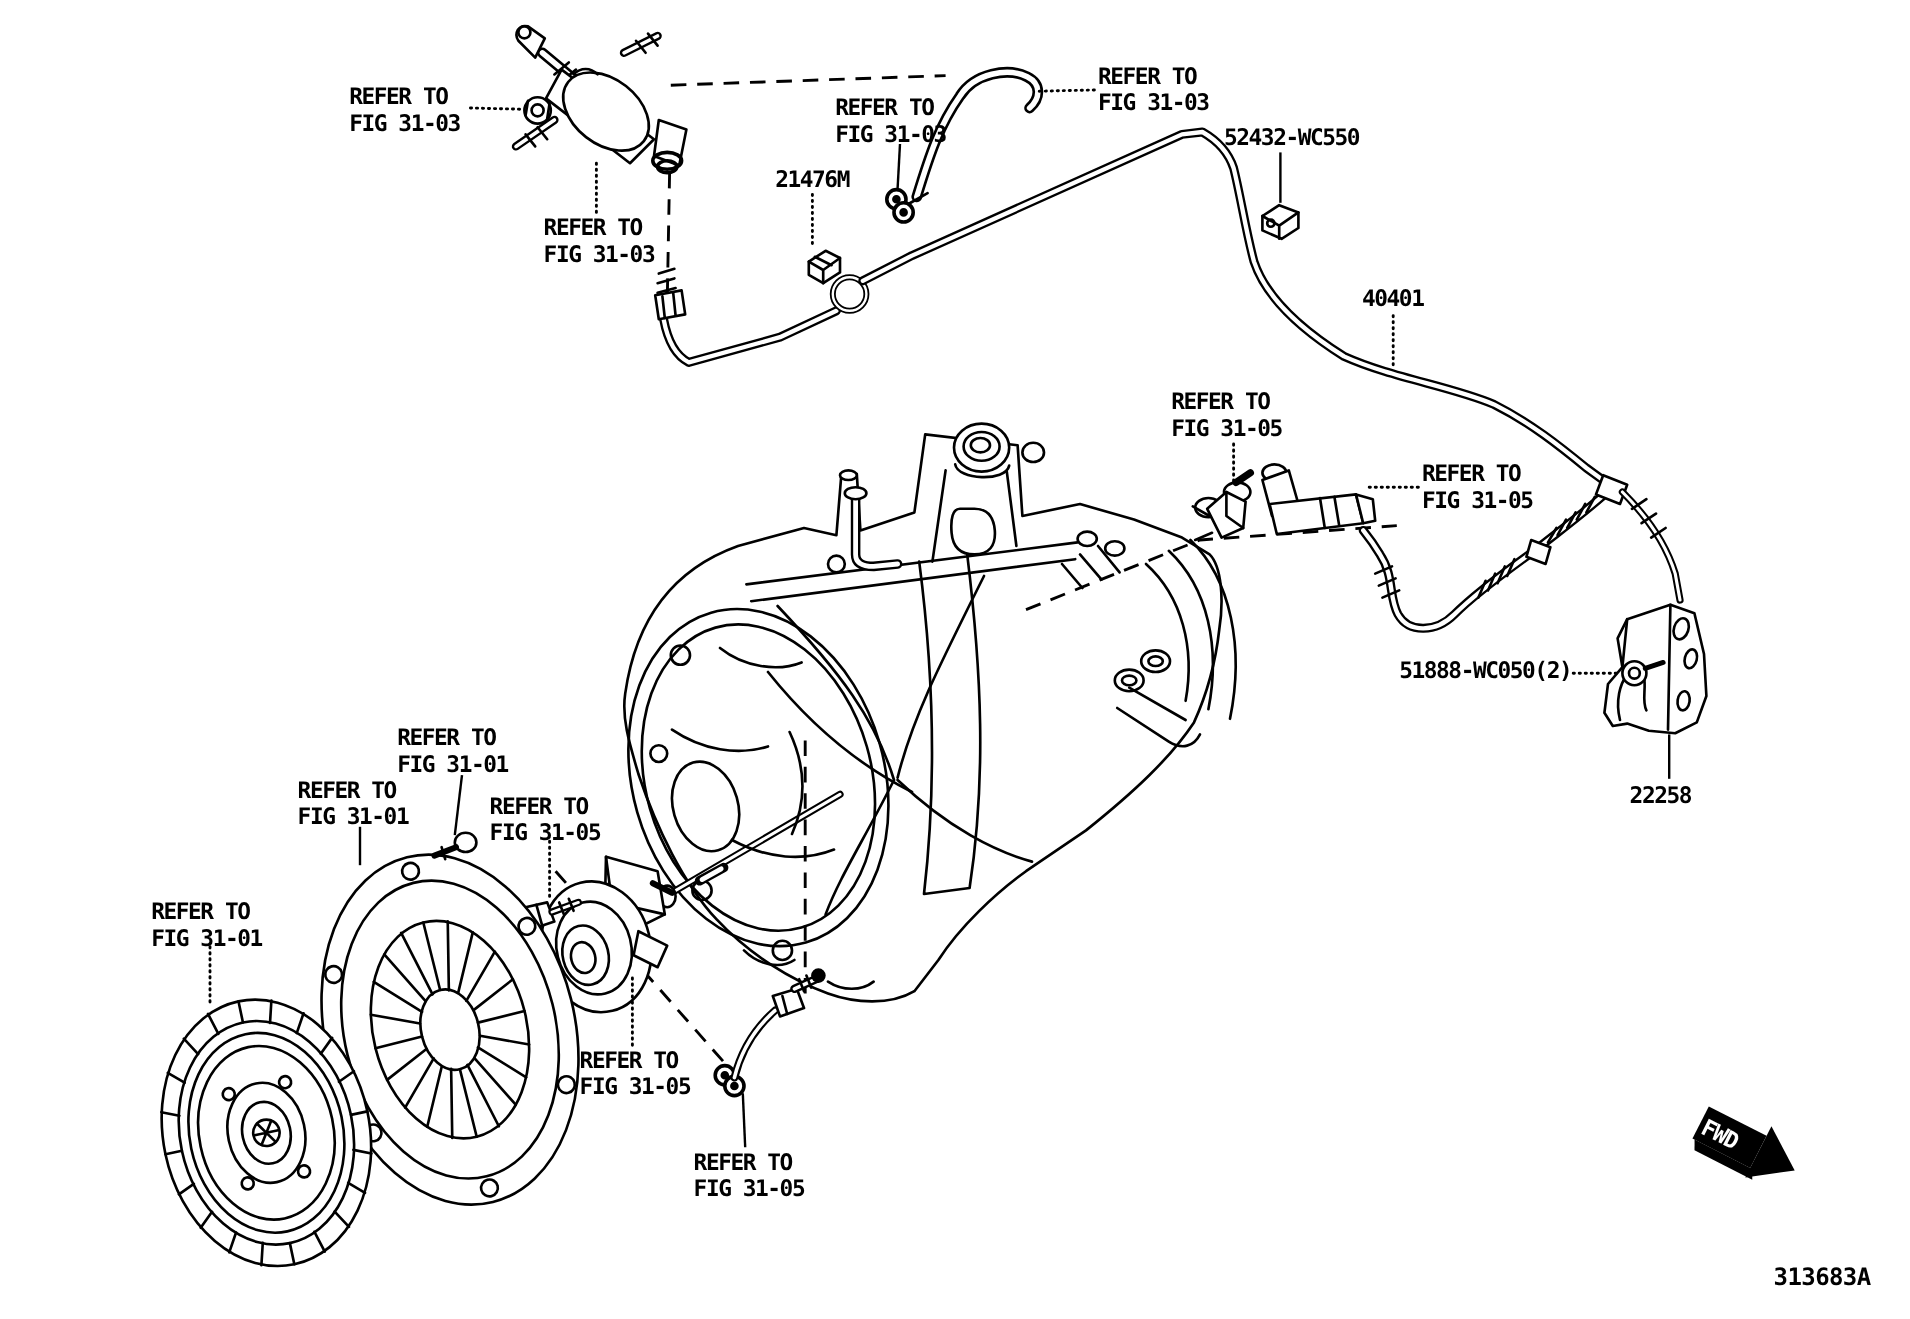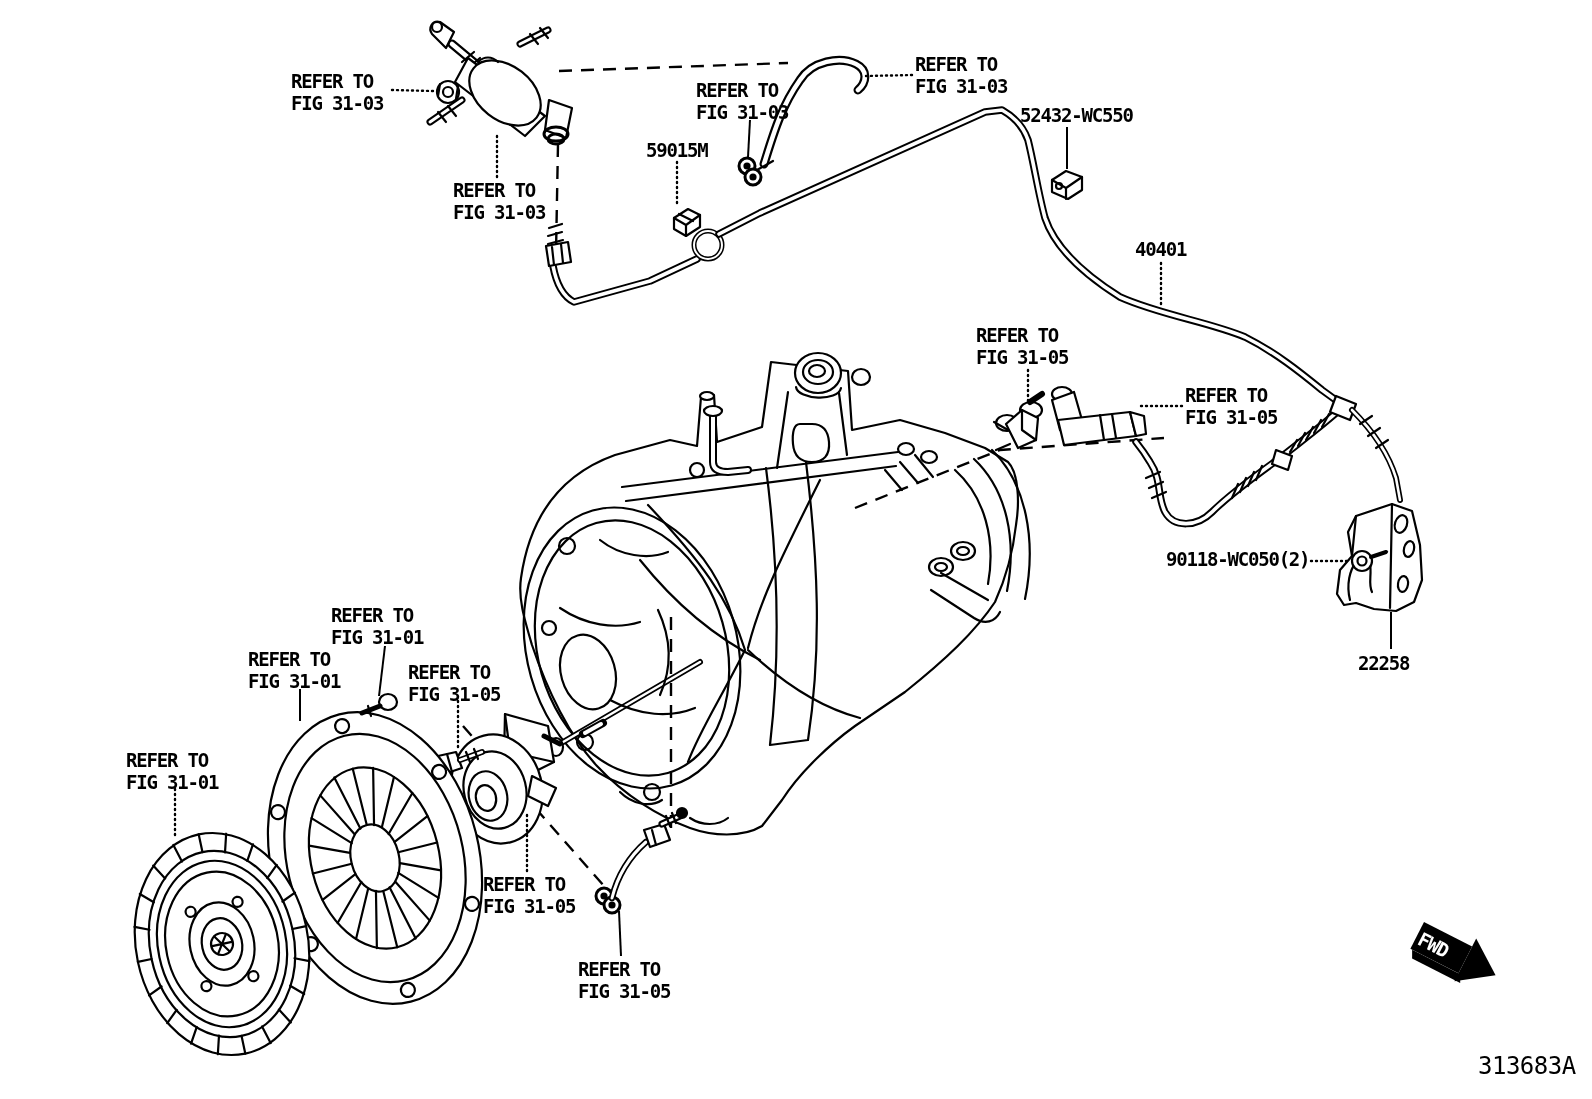--- a/index.html
+++ b/index.html
@@ -2,21 +2,21 @@
 <html><head>
 <meta charset="utf-8">
 <style>
   html,body{margin:0;padding:0;background:#fff;}
   .stage{position:relative;width:1592px;height:1099px;background:#ffffff;overflow:hidden;
          font-family:"DejaVu Sans Mono", monospace;}
   .stage svg{position:absolute;left:0;top:0;}
   .co{position:absolute;color:#000;font-weight:bold;font-size:19px;line-height:22px;
       letter-spacing:-1.2px;white-space:pre;}
   .co .l{display:block;}
-  .code{position:absolute;left:1478px;top:1052px;color:#000;font-weight:normal;font-size:24px;
+  .code{position:absolute;left:1478px;top:1052px;color:#000;font-weight:bold;font-size:20px;
         letter-spacing:-0.5px;}
   
   .ln{fill:none;stroke:#000;stroke-width:2.2;stroke-linecap:round;stroke-linejoin:round;}
   .wt{fill:#fff;stroke:#000;stroke-width:2.2;stroke-linejoin:round;}
   .po{fill:none;stroke:#000;stroke-width:7.5;stroke-linecap:round;stroke-linejoin:round;}
   .pi{fill:none;stroke:#fff;stroke-width:3.6;stroke-linecap:round;stroke-linejoin:round;}
   .po2{fill:none;stroke:#000;stroke-width:9;stroke-linecap:round;}
   .pi2{fill:none;stroke:#fff;stroke-width:4.6;stroke-linecap:round;}
   .dash{fill:none;stroke:#000;stroke-width:2.4;stroke-dasharray:13 9;}
   .dot{fill:none;stroke:#000;stroke-width:2.4;stroke-dasharray:1 4;stroke-linecap:round;}
@@ -300,26 +300,26 @@
     <rect x="0" y="0" width="54" height="30" fill="#000"></rect>
     <polygon points="54,-9 88,15 54,39" fill="#000"></polygon>
     <text x="3" y="23" fill="#fff" font-family="DejaVu Sans Mono, monospace" font-size="19" font-weight="bold" letter-spacing="-1">FWD</text>
   </g>
 </svg>
 
   <div class="co" style="left:291px;top:70px"><span class="l">REFER TO</span><span class="l">FIG 31-03</span></div>
   <div class="co" style="left:453px;top:179px"><span class="l">REFER TO</span><span class="l">FIG 31-03</span></div>
   <div class="co" style="left:696px;top:79px"><span class="l">REFER TO</span><span class="l">FIG 31-03</span></div>
   <div class="co" style="left:915px;top:53px"><span class="l">REFER TO</span><span class="l">FIG 31-03</span></div>
-  <div class="co" style="left:646px;top:139px"><span class="l">59015M</span><span class="l"></span></div>
+  <div class="co" style="left:646px;top:139px"><span class="l">21476M</span><span class="l"></span></div>
   <div class="co" style="left:1020px;top:104px"><span class="l">52432-WC550</span><span class="l"></span></div>
   <div class="co" style="left:1135px;top:238px"><span class="l">40401</span><span class="l"></span></div>
   <div class="co" style="left:976px;top:324px"><span class="l">REFER TO</span><span class="l">FIG 31-05</span></div>
   <div class="co" style="left:1185px;top:384px"><span class="l">REFER TO</span><span class="l">FIG 31-05</span></div>
-  <div class="co" style="left:1166px;top:548px"><span class="l">90118-WC050(2)</span><span class="l"></span></div>
+  <div class="co" style="left:1166px;top:548px"><span class="l">51888-WC050(2)</span><span class="l"></span></div>
   <div class="co" style="left:1358px;top:652px"><span class="l">22258</span><span class="l"></span></div>
   <div class="co" style="left:331px;top:604px"><span class="l">REFER TO</span><span class="l">FIG 31-01</span></div>
   <div class="co" style="left:248px;top:648px"><span class="l">REFER TO</span><span class="l">FIG 31-01</span></div>
   <div class="co" style="left:408px;top:661px"><span class="l">REFER TO</span><span class="l">FIG 31-05</span></div>
   <div class="co" style="left:126px;top:749px"><span class="l">REFER TO</span><span class="l">FIG 31-01</span></div>
   <div class="co" style="left:483px;top:873px"><span class="l">REFER TO</span><span class="l">FIG 31-05</span></div>
   <div class="co" style="left:578px;top:958px"><span class="l">REFER TO</span><span class="l">FIG 31-05</span></div>
 
   <div class="code">313683A</div>
 </div>

